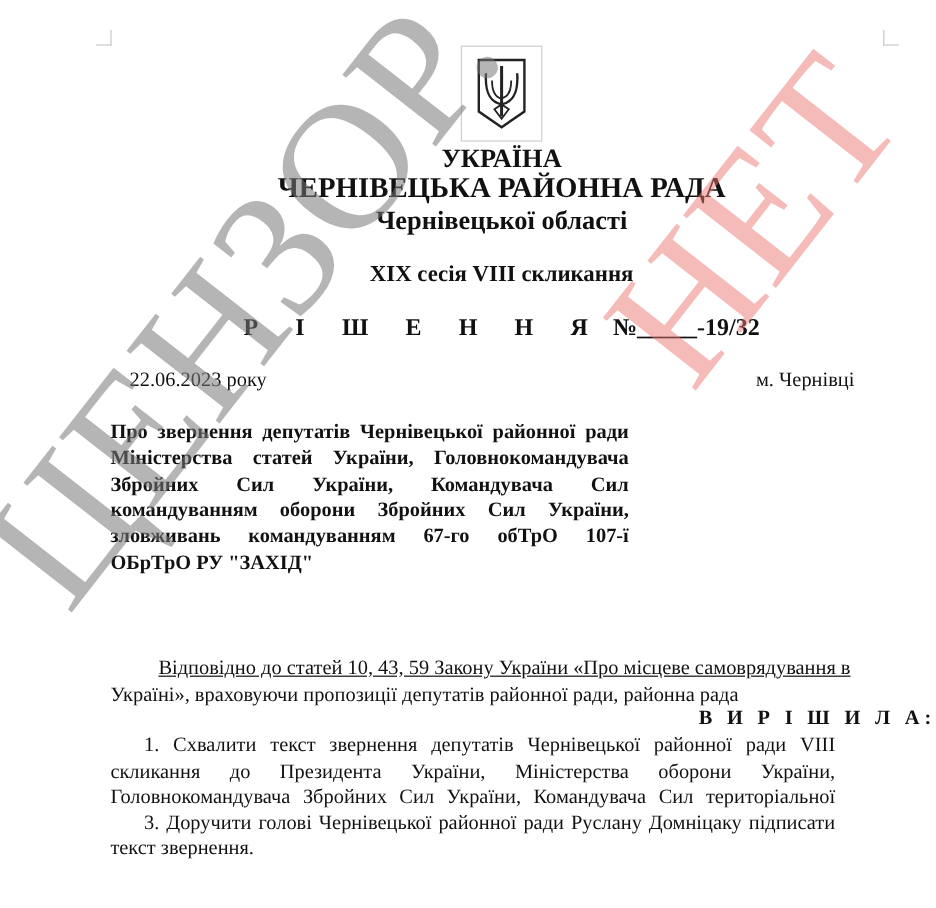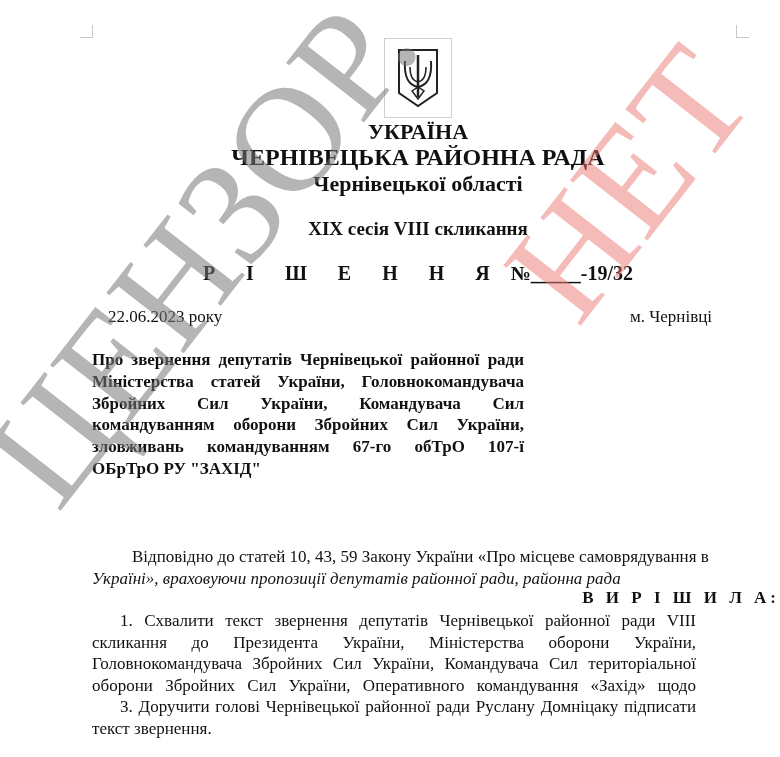--- a/index.html
+++ b/index.html
@@ -24,22 +24,22 @@
   .dateline { position: absolute; top: 307px; left: 92px; width: 604px; font-size: 17px;
               display: flex; justify-content: space-between; margin-left: 16px; }
 
   .subject { position: absolute; top: 349px; left: 92px; width: 432px; font-size: 17px; font-weight: bold;
              line-height: 21.8px; text-align: justify; text-align-last: left; }
   .subject .line { display: block; text-align: justify; text-align-last: justify; height: 21.8px; white-space: nowrap; }
   .subject .line.last { text-align-last: left; }
 
   .body-text { position: absolute; left: 92px; width: 604px; font-size: 17px; line-height: 21.5px; }
   .p-basis { top: 546px; }
-  .p-basis .l1 { display: block; text-indent: 40px; text-align: justify; text-align-last: justify; white-space: nowrap; }
-  .p-basis .l2 { display: block; white-space: nowrap; font-style: italic; }
+  .p-basis .l1 { display: block; text-indent: 40px; text-align: justify; text-align-last: justify; white-space: nowrap; text-decoration: underline; }
+  .p-basis .l2 { display: block; white-space: nowrap; }
   .resolved { position: absolute; top: 588px; left: 0; width: 780px; text-align: right; font-weight: bold;
               font-size: 17px; letter-spacing: 4px; padding-left: 30px; box-sizing: border-box; }
   .p-items { top: 610px; }
   .p-items .l { display: block; text-align: justify; text-align-last: justify; white-space: nowrap; }
   .p-items .l.ind { text-indent: 28px; }
   .p-items .l.end { text-align-last: left; }
 
   .watermark { position: absolute; pointer-events: none; font-family: "Liberation Serif", serif; font-weight: normal; white-space: nowrap; }
   .wm-gray { left: -50px; top: 430px; font-size: 150px; color: rgba(120,120,120,0.55); transform: rotate(-52deg); transform-origin: left top; }
   .wm-red  { left: 470px; top: 245px; font-size: 150px; color: rgba(236,120,115,0.5); transform: rotate(-52deg); transform-origin: left top; }
@@ -86,19 +86,18 @@
   <span class="l1">Відповідно до статей 10, 43, 59 Закону України «Про місцеве самоврядування в</span>
   <span class="l2">Україні», враховуючи пропозиції депутатів районної ради, районна рада</span>
 </div>
 
 <div class="resolved">В И Р І Ш И Л А:</div>
 
 <div class="body-text p-items">
   <span class="l ind">1. Схвалити текст звернення депутатів Чернівецької районної ради VIII</span>
   <span class="l">скликання до Президента України, Міністерства оборони України,</span>
   <span class="l">Головнокомандувача Збройних Сил України, Командувача Сил територіальної</span>
-  <span class="l">оборони Збройних Сил України, Оперативного командування «Захід» щодо</span>
   <span class="l ind">3. Доручити голові Чернівецької районної ради Руслану Домніцаку підписати</span>
   <span class="l end">текст звернення.</span>
 </div>
 
 <div class="watermark wm-gray">ЦЕНЗОР.</div>
 <div class="watermark wm-red">НЕТ</div>
 
 </body></html>

